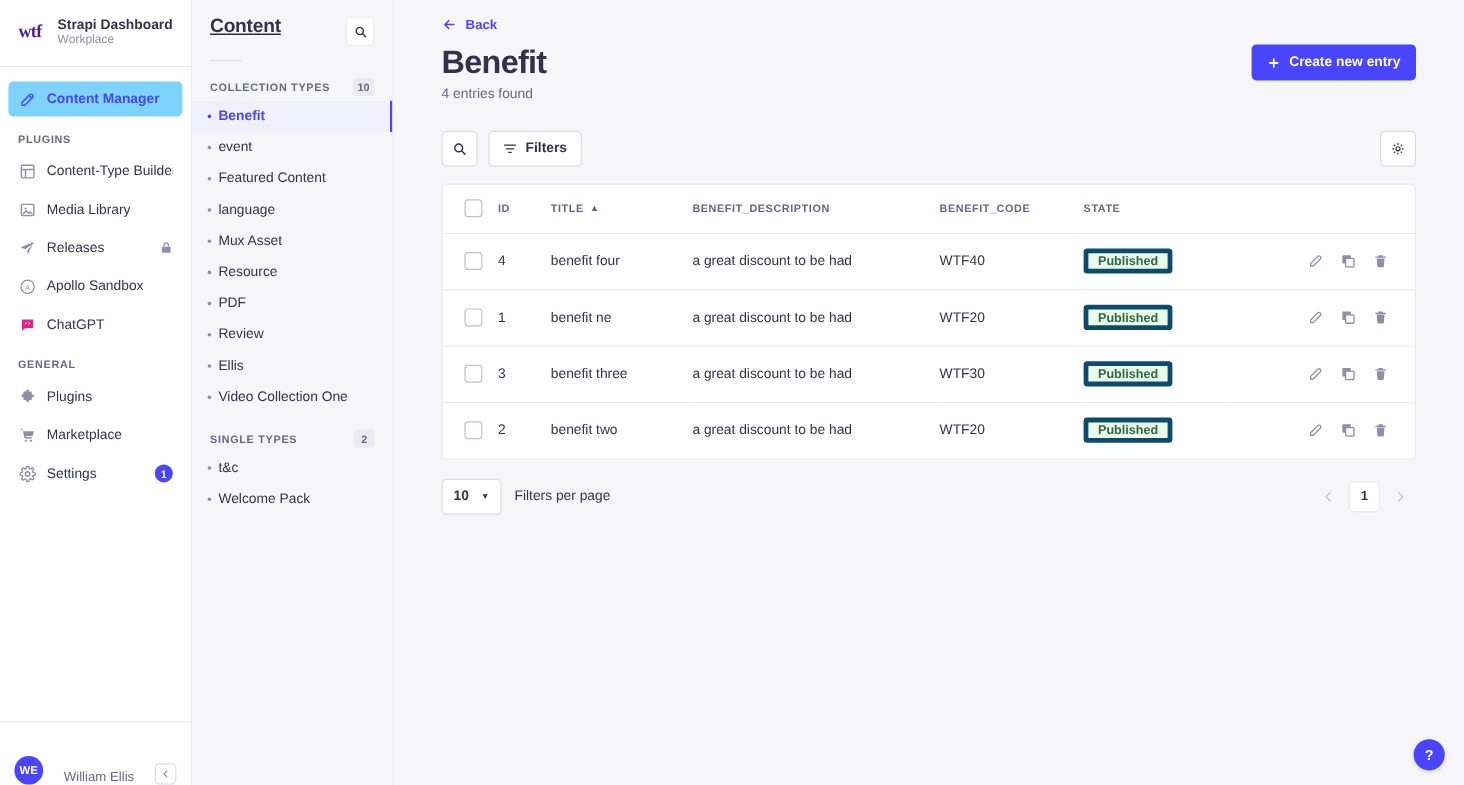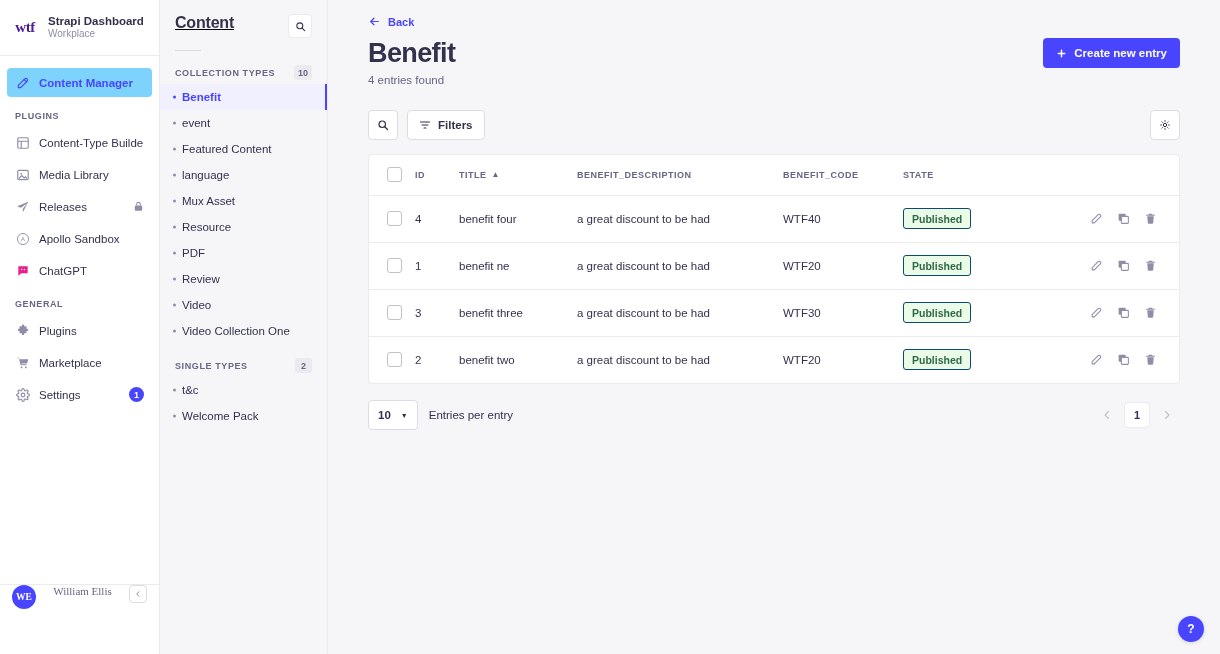--- a/index.html
+++ b/index.html
@@ -57,22 +57,22 @@
   }
   .lock-ico { color: #8e8ea9; display:flex; align-items:center; }
   .nav-badge {
     background: #4945ff; color: #fff;
     font-size: 9px; font-weight: 600;
     min-width: 15px; height: 15px; border-radius: 8px;
     display: flex; align-items: center; justify-content: center;
     padding: 0 4px;
   }
   .nav-user {
-    height: 70px; border-top: 1px solid #eaeaef;
-    display: flex; align-items: flex-start; gap: 9px; padding: 0 12px; font-family: Liberation Serif, serif;
+    height: 53px; border-top: 1px solid #eaeaef;
+    display: flex; align-items: flex-end; gap: 9px; padding: 0 12px;
   }
   .avatar {
     width: 24px; height: 24px; border-radius: 50%;
     background: #4945ff; color: #fff;
     font-size: 9.5px; font-weight: 700;
     display: flex; align-items: center; justify-content: center;
     flex: 0 0 24px;
   }
   .nav-user-name { flex: 1; font-size: 11px; color: #666687; text-align: center; white-space: nowrap; }
   .collapse-btn {
@@ -203,21 +203,21 @@
   }
   tbody tr:last-child td { border-bottom: none; }
   .chk {
     width: 15px; height: 15px;
     border: 1px solid #c0c0cf; border-radius: 3px;
     background: #fff; cursor: pointer; display: block;
   }
   .badge {
     display: inline-flex; align-items: center;
     background: #eafbe7; color: #2f6846;
-    border: 1px solid #0c4a6e;
+    border: 4px solid #0c4a6e;
     font-size: 10.5px; font-weight: 600;
     height: 21px; padding: 0 8px; border-radius: 3px;
   }
   .row-actions { display: flex; align-items: center; justify-content: flex-end; gap: 14px; padding-right: 22px; }
   .act-ico { color: #8e8ea9; cursor: pointer; display: flex; align-items: center; }
 
   
   .pagination { display: flex; align-items: center; justify-content: space-between; margin-top: 16px; }
   .pag-left { display: flex; align-items: center; gap: 11px; }
   .select-box {
@@ -417,21 +417,21 @@
     <div class="ct-item">
         <span>Resource</span>
       </div>
     <div class="ct-item">
         <span>PDF</span>
       </div>
     <div class="ct-item">
         <span>Review</span>
       </div>
     <div class="ct-item">
-        <span>Video</span>
+        <span>Ellis</span>
       </div>
     <div class="ct-item">
         <span>Video Collection One</span>
       </div>
 
     <div class="ct-group-head">
       <span class="ct-group-label">SINGLE TYPES</span>
       <span class="ct-count">2</span>
     </div>
 
@@ -638,21 +638,21 @@
           </tbody>
         </table>
       </div>
 
       <div class="pagination">
         <div class="pag-left">
           <div class="select-box">
             <span>10</span>
             <span class="select-caret">▼</span>
           </div>
-          <span class="pag-label">Entries per entry</span>
+          <span class="pag-label">Filters per page</span>
         </div>
         <div class="pag-right">
           <div class="pag-arrow">
             <svg width="12" height="12" viewBox="0 0 24 24" fill="none" stroke="currentColor" stroke-width="2.2" stroke-linecap="round" stroke-linejoin="round">
                 <path d="M15 5l-7 7 7 7"></path>
               </svg>
           </div>
           <div class="pag-page">1</div>
           <div class="pag-arrow">
             <svg width="12" height="12" viewBox="0 0 24 24" fill="none" stroke="currentColor" stroke-width="2.2" stroke-linecap="round" stroke-linejoin="round">

